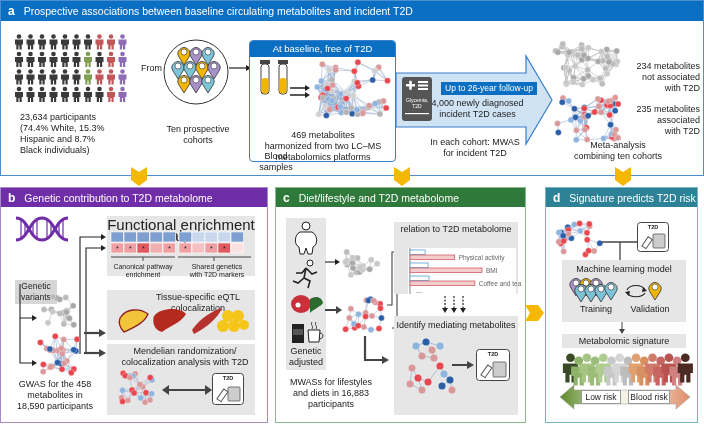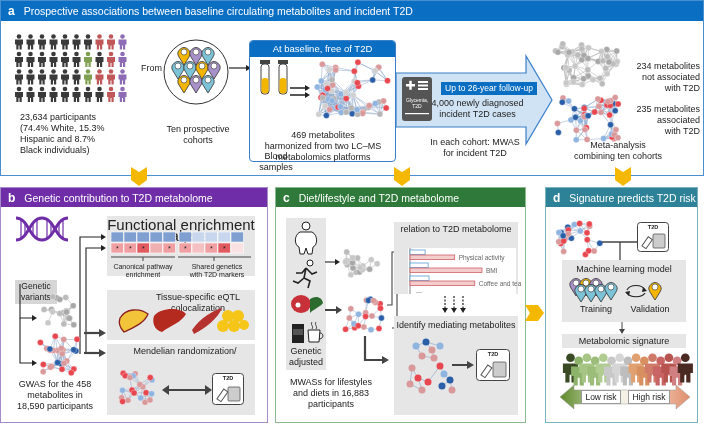--- a/index.html
+++ b/index.html
@@ -1548,20 +1548,21 @@
     <polygon points="15,0 22,4 15,8" fill="#444"></polygon>
 </svg>
 <svg style="left:84px;top:349px;" width="22" height="8">
   <line x1="0" y1="4" x2="16" y2="4" stroke="#444" stroke-width="2.2"></line>
     <polygon points="15,0 22,4 15,8" fill="#444"></polygon>
 </svg>
 
 <div class="grey-box" style="left:107px;top:344px;width:148px;height:71px;"></div>
 <div class="txt" style="left:107px;top:346px;width:156px;">
   <div>Mendelian randomization/</div>
+  <div>colocalization analysis with T2D</div>
 </div>
 <svg class="net" style="left:116px;top:369px;" width="44" height="40">
     <g>
       <line x1="19.24537037037037" y1="4.7087791495198905" x2="7.196296296296296" y2="4.319478737997256" stroke="#8aa4c8" stroke-width="0.5"></line>
       <line x1="19.24537037037037" y1="4.7087791495198905" x2="23.80617283950617" y2="15.396570644718793" stroke="#8aa4c8" stroke-width="0.5"></line>
       <line x1="19.24537037037037" y1="4.7087791495198905" x2="9.201543209876544" y2="6.809739368998628" stroke="#8aa4c8" stroke-width="0.5"></line>
       <line x1="19.24537037037037" y1="4.7087791495198905" x2="17.205864197530865" y2="6.978189300411523" stroke="#8aa4c8" stroke-width="0.5"></line>
       <line x1="19.24537037037037" y1="4.7087791495198905" x2="13.950925925925926" y2="8.59519890260631" stroke="#8aa4c8" stroke-width="0.5"></line>
       <line x1="12.00679012345679" y1="31.344444444444445" x2="5.620061728395061" y2="28.71262002743484" stroke="#8aa4c8" stroke-width="0.5"></line>
       <line x1="12.00679012345679" y1="31.344444444444445" x2="6.5132716049382715" y2="21.374897119341565" stroke="#8aa4c8" stroke-width="0.5"></line>
@@ -2185,13 +2186,13 @@
     <linearGradient id="riskGrad" x1="0" x2="1" y1="0" y2="0">
       <stop offset="0" stop-color="#5e8a2a"></stop>
         <stop offset="0.45" stop-color="#eef3e4"></stop>
         <stop offset="0.55" stop-color="#faeee6"></stop>
         <stop offset="1" stop-color="#e08e6a"></stop>
     </linearGradient>
   </defs>
   <polygon points="0,13 14,1 14,6 116,6 116,1 130,13 116,25 116,20 14,20 14,25" fill="url(#riskGrad)" stroke="#999" stroke-width="0.5"></polygon>
 </svg>
 <div style="position:absolute;left:581px;top:390px;width:40px;height:14px;background:#fff;border:0.5px solid #999;font-size:8.5px;line-height:13px;text-align:center;">Low risk</div>
-<div style="position:absolute;left:628px;top:390px;width:42px;height:14px;background:#fff;border:0.5px solid #999;font-size:8.5px;line-height:13px;text-align:center;">High risk</div>
+<div style="position:absolute;left:628px;top:390px;width:42px;height:14px;background:#fff;border:0.5px solid #999;font-size:8.5px;line-height:13px;text-align:center;">Blood risk</div>
 
 </body></html>

